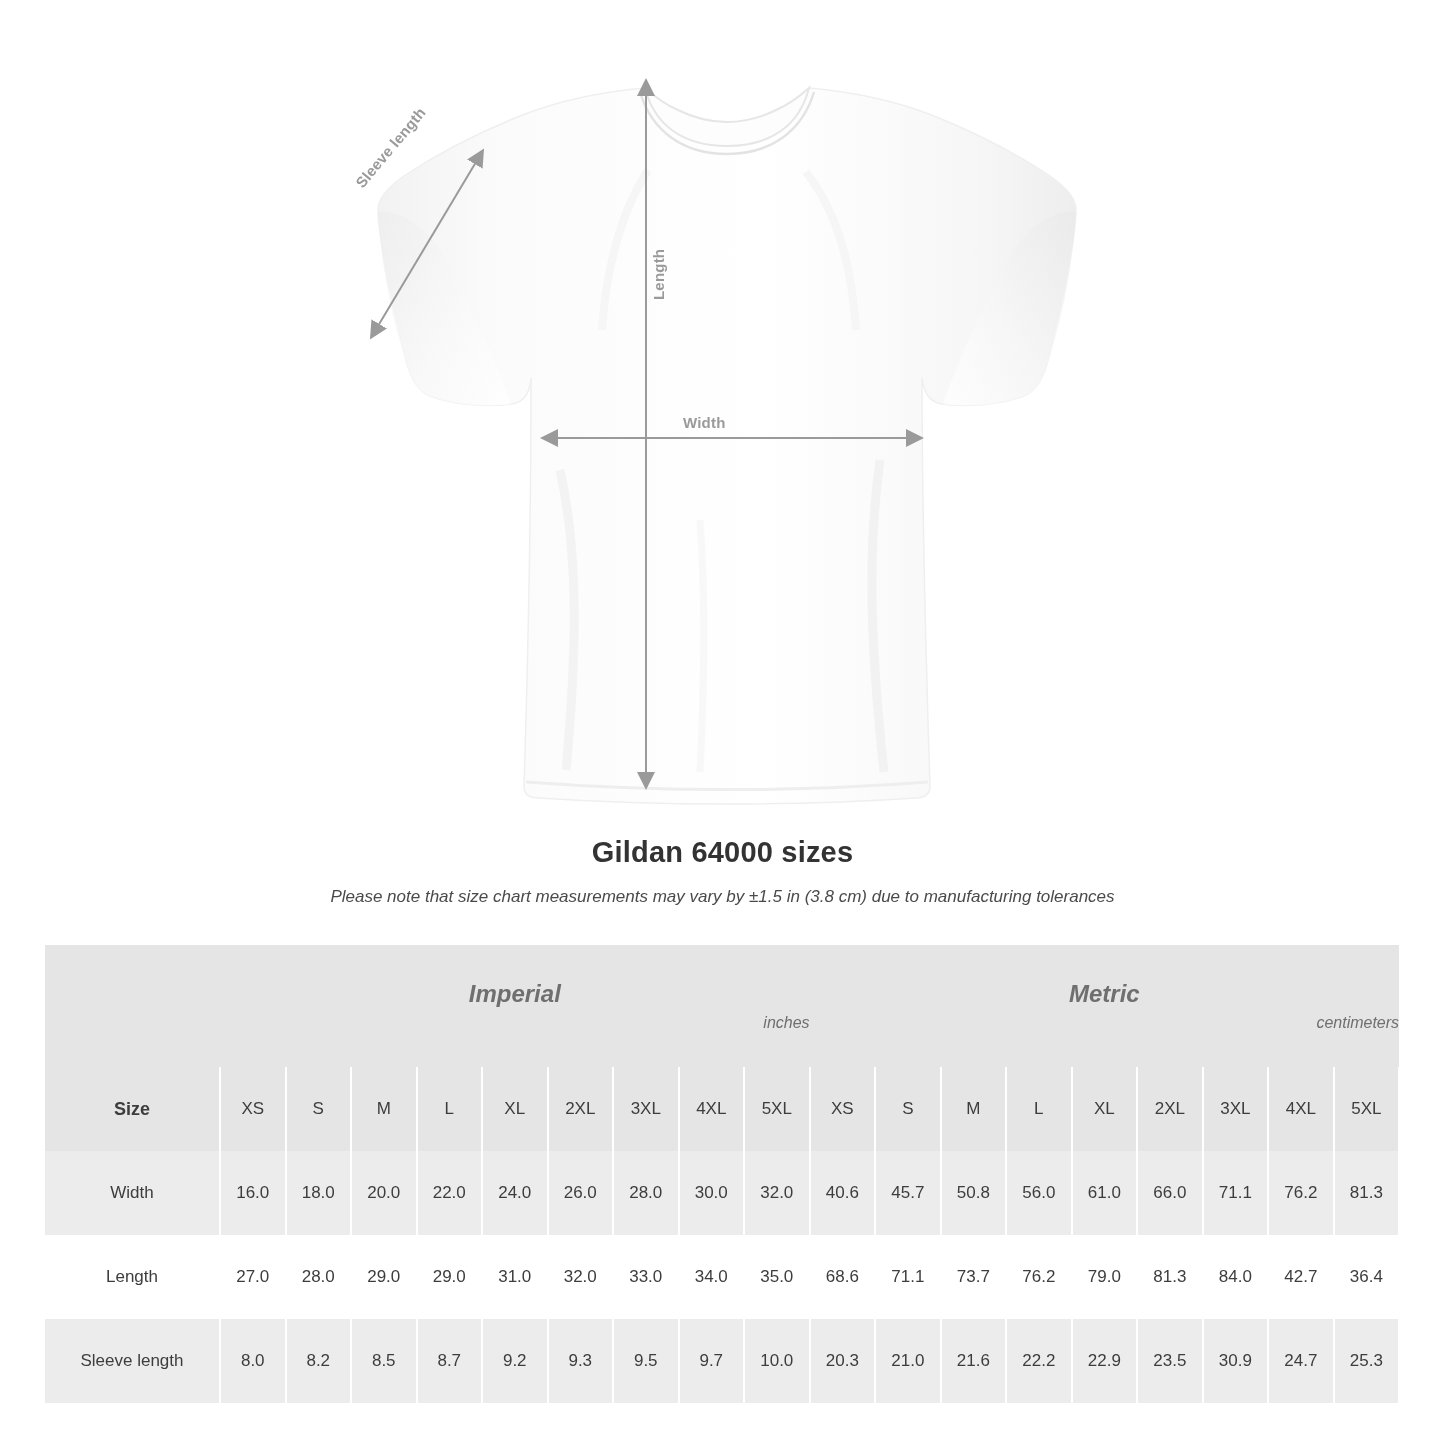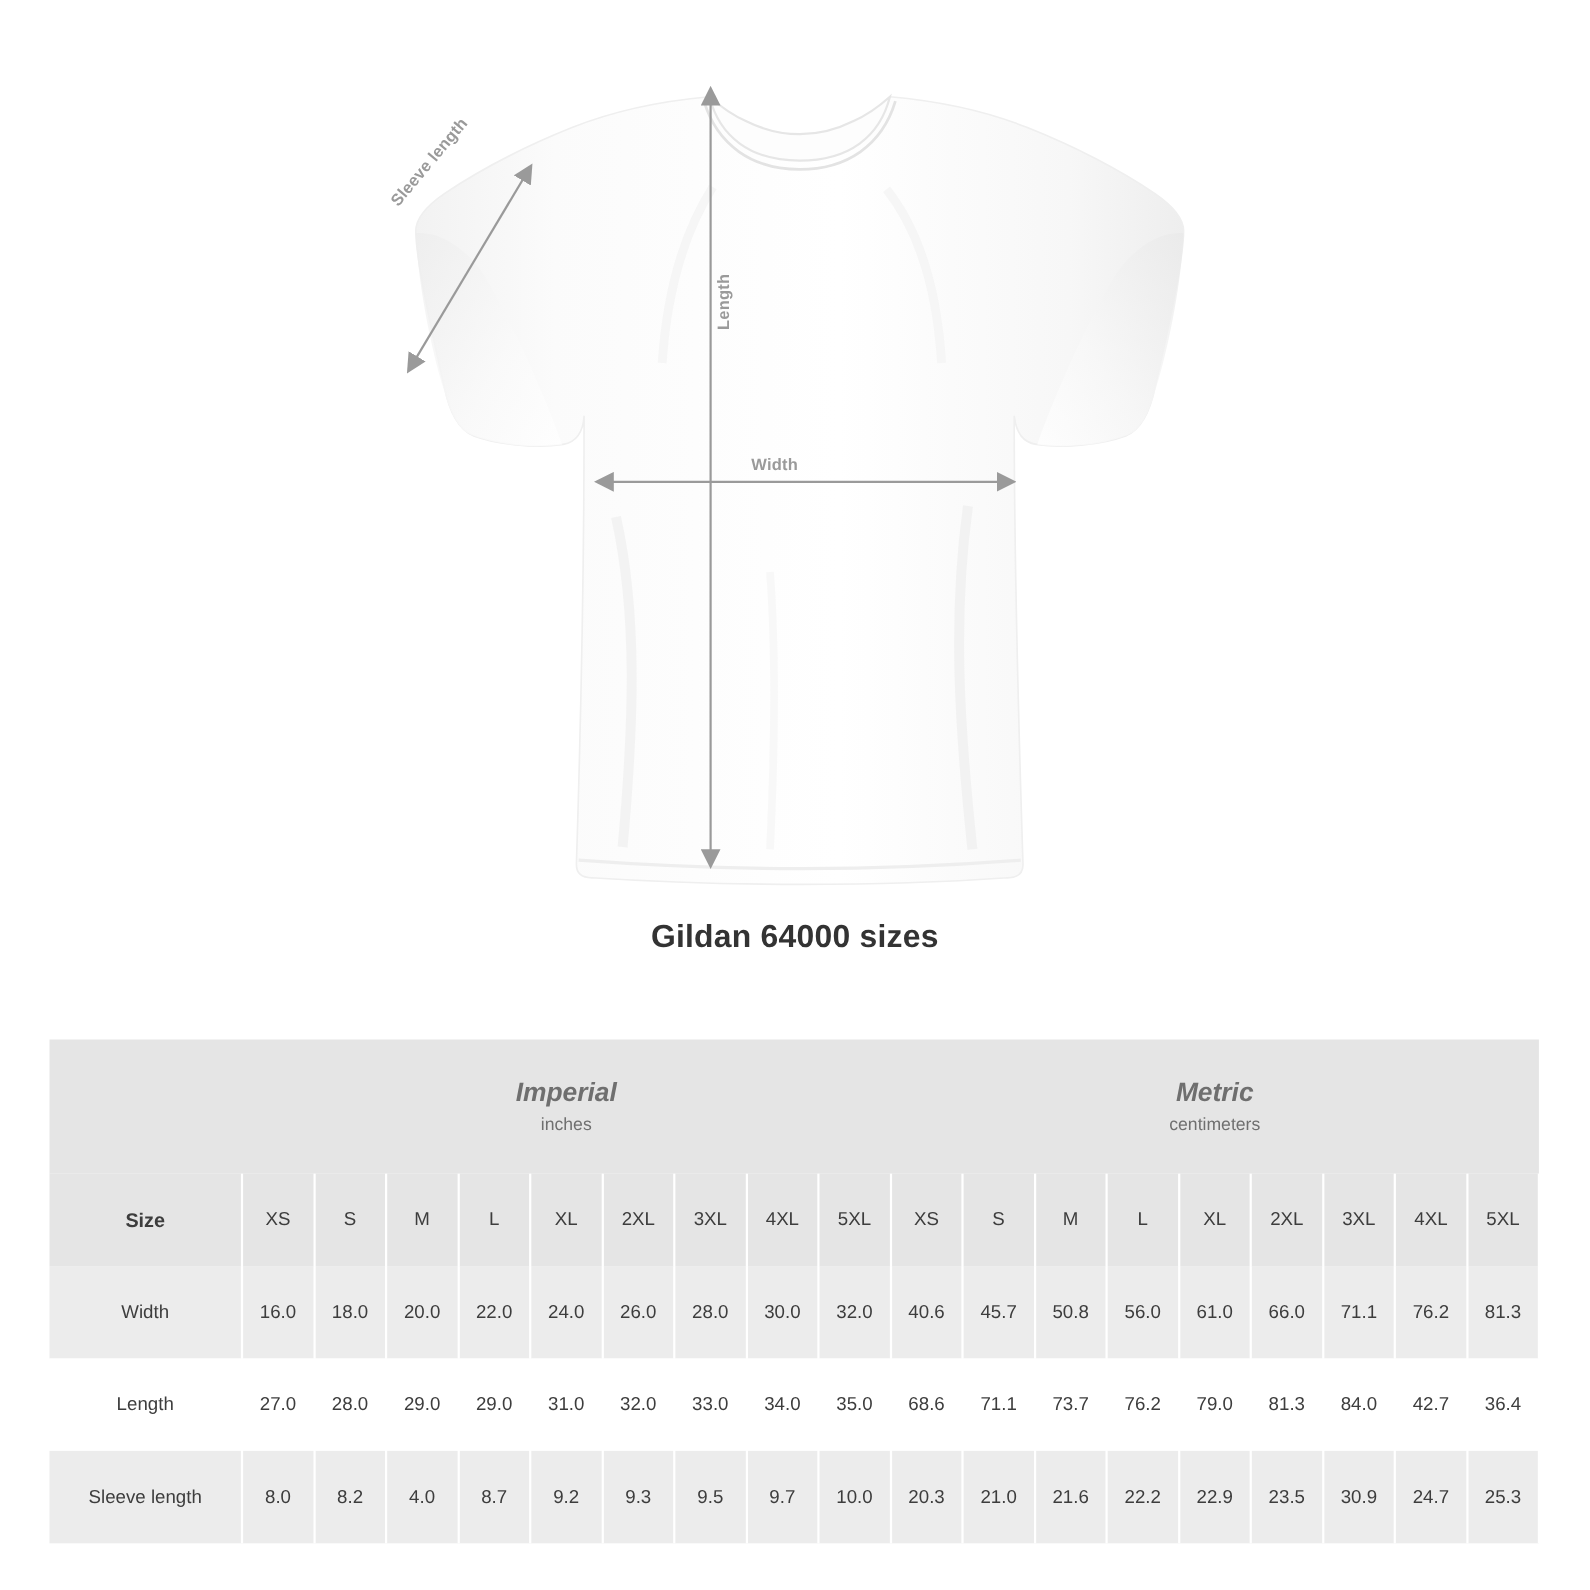--- a/index.html
+++ b/index.html
@@ -112,22 +112,24 @@
   }
   .unit-name {
     font-size: 24px;
     font-style: italic;
     font-weight: bold;
     color: #6f6f6f;
     line-height: 1.2;
   }
   .unit-sub {
     font-size: 16px;
+    font-style: italic;
     color: #6f6f6f;
     margin-top: 6px;
+    text-align: right;
   }
 
   .head-row td {
     height: 84px;
     background: #e5e5e5;
     font-weight: bold;
     font-size: 18px;
     color: #3d3d3d;
   }
   .head-row td.rowlabel {
@@ -247,20 +249,21 @@
       </svg>
 
       <div class="dim-label label-sleeve">Sleeve length</div>
       <div class="dim-label label-length">Length</div>
       <div class="dim-label label-width">Width</div>
     </div>
   </div>
 
   <div class="title-block">
     <h1 class="chart-title">Gildan 64000 sizes</h1>
+    <div class="chart-note">Please note that size chart measurements may vary by ±1.5 in (3.8 cm) due to manufacturing tolerances</div>
   </div>
 
   <div class="table-wrap">
     <table class="size-table">
       <colgroup>
         <col style="width:175px">
         <col span="18" style="width:65.5px">
       </colgroup>
       <tbody>
         <tr class="unit-row">
@@ -338,21 +341,21 @@
           <td class="val cell-val">81.3</td>
           <td class="val cell-val">84.0</td>
           <td class="val cell-val">42.7</td>
           <td class="val cell-val">36.4</td>
         </tr>
 
         <tr class="data-row shaded">
           <td class="rowlabel">Sleeve length</td>
           <td class="val cell-val">8.0</td>
           <td class="val cell-val">8.2</td>
-          <td class="val cell-val">4.0</td>
+          <td class="val cell-val">8.5</td>
           <td class="val cell-val">8.7</td>
           <td class="val cell-val">9.2</td>
           <td class="val cell-val">9.3</td>
           <td class="val cell-val">9.5</td>
           <td class="val cell-val">9.7</td>
           <td class="val cell-val">10.0</td>
           <td class="val cell-val">20.3</td>
           <td class="val cell-val">21.0</td>
           <td class="val cell-val">21.6</td>
           <td class="val cell-val">22.2</td>

